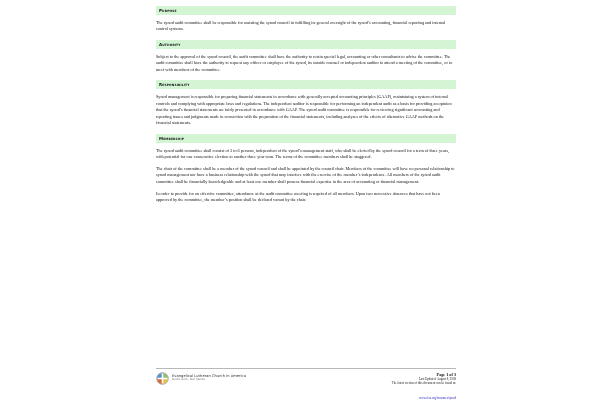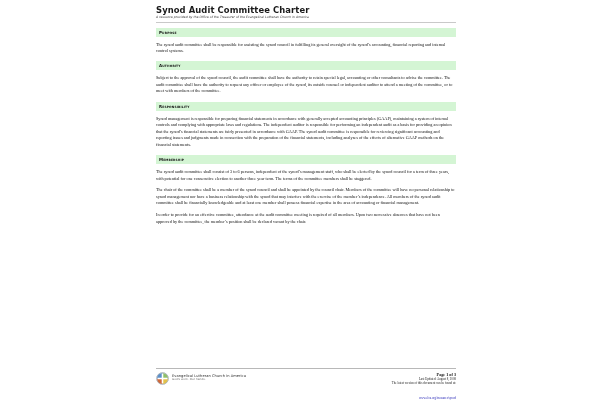--- a/index.html
+++ b/index.html
@@ -169,25 +169,20 @@
     display: inline-block;
   }
 </style>
 </head>
 <body>
 
 <div class="page">
 
   <div class="content">
 
-    <div>
-      <div class="doc-title">Synod Audit Committee Charter</div>
-      <div class="doc-subtitle">A resource provided by the Office of the Treasurer of the Evangelical Lutheran Church in America</div>
-      <div class="title-rule"></div>
-    </div>
 
     <div class="section-block">
       <div class="section-bar">
         <span class="section-bar-label">Purpose</span>
       </div>
       <p class="body-para">The synod audit committee shall be responsible for assisting the synod council in fulfilling its general oversight of the synod’s accounting, financial reporting and internal control systems.</p>
     </div>
 
     <div class="section-block">
       <div class="section-bar">

